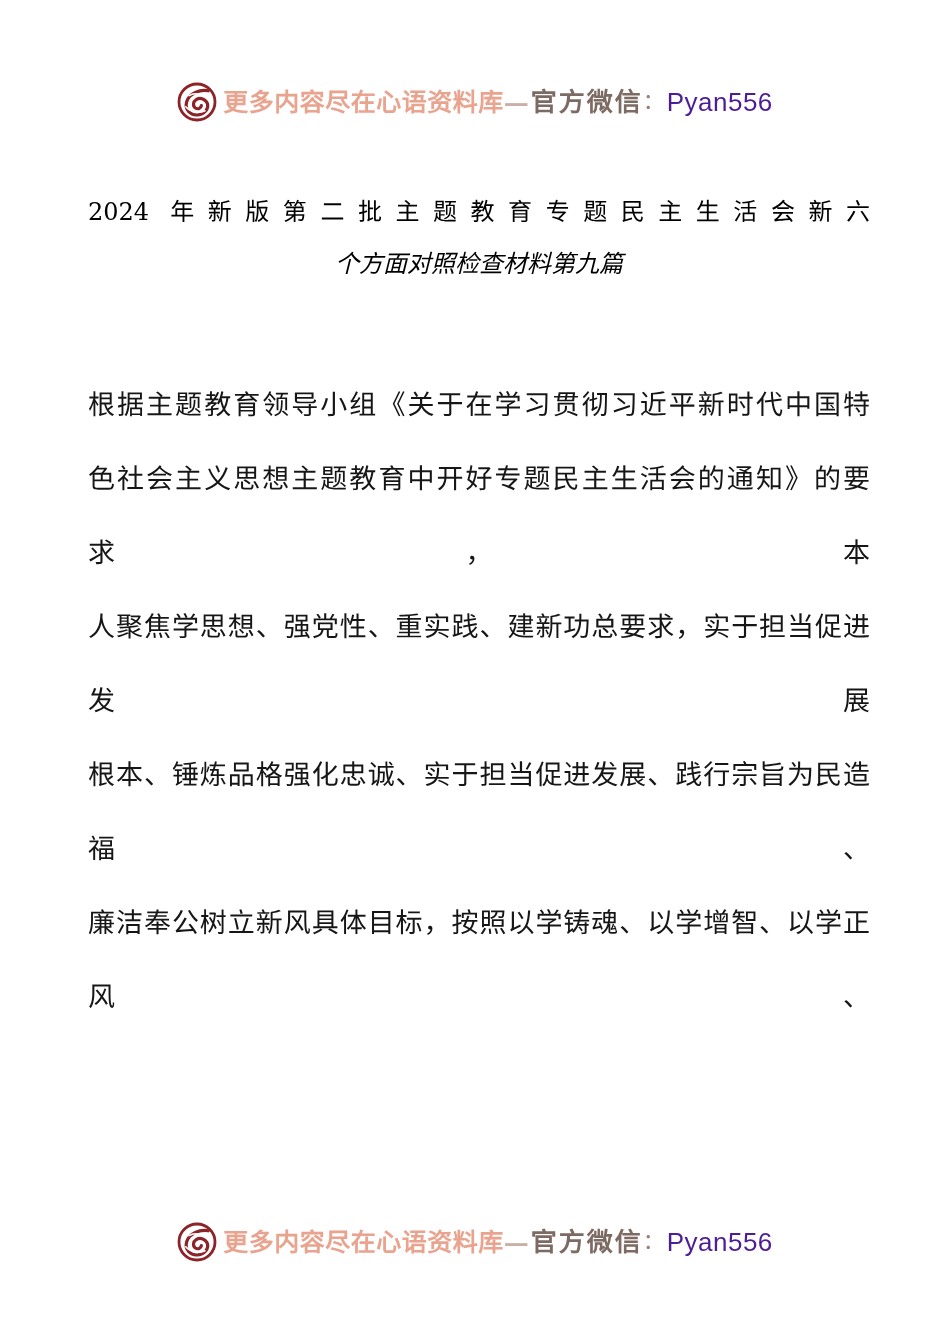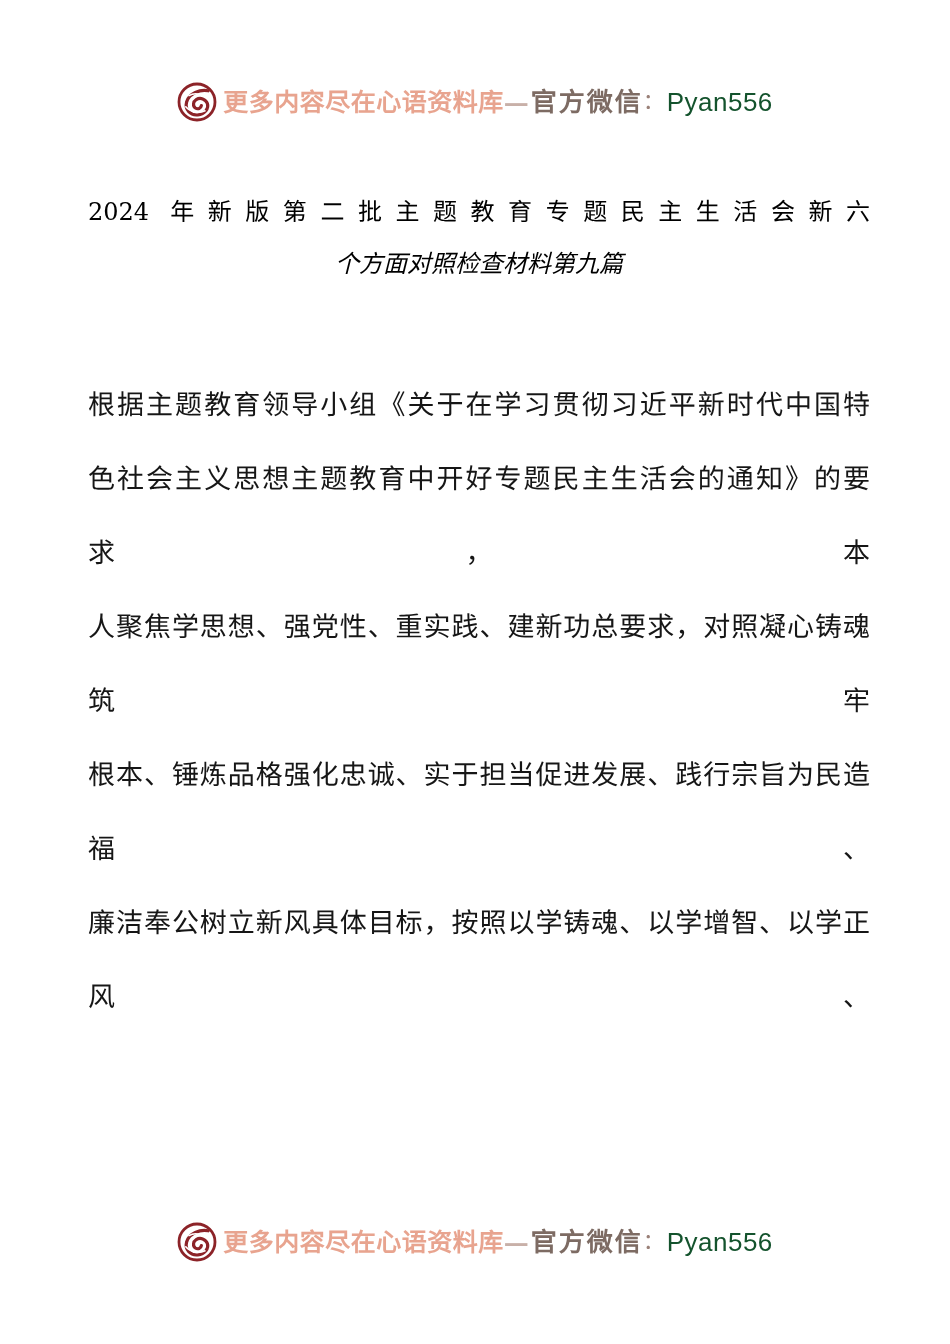--- a/index.html
+++ b/index.html
@@ -72,21 +72,21 @@
   .wm-colon {
     font-family: "DejaVu Serif", "Liberation Serif", serif;
     font-size: 22px;
     color: #9a8078;
     line-height: 1;
   }
 
   .wm-handle {
     font-family: "Liberation Sans", sans-serif;
     font-size: 26px;
-    color: #14532d;
+    color: #4c1d95;
     letter-spacing: 0.5px;
     line-height: 1;
     margin-left: 2px;
     text-align: right;
   }
 
   
   .doc-body {
     position: absolute;
     left: 88px;
@@ -179,21 +179,21 @@
     </h1>
 
     <div class="title-gap"></div>
 
 
     <div class="para-gap"></div>
 
     <p class="para">
       <span class="pline">根据主题教育领导小组《关于在学习贯彻习近平新时代中国特</span>
       <span class="pline">色社会主义思想主题教育中开好专题民主生活会的通知》的要求，本</span>
-      <span class="pline">人聚焦学思想、强党性、重实践、建新功总要求，对照凝心铸魂筑牢</span>
+      <span class="pline">人聚焦学思想、强党性、重实践、建新功总要求，实于担当促进发展</span>
       <span class="pline">根本、锤炼品格强化忠诚、实于担当促进发展、践行宗旨为民造福、</span>
       <span class="pline">廉洁奉公树立新风具体目标，按照以学铸魂、以学增智、以学正风、</span>
 
     </p>
 
   </div>
 
   <div class="watermark watermark-bottom">
     <svg class="wm-logo" viewBox="0 0 100 100" aria-hidden="true">
       <defs>

